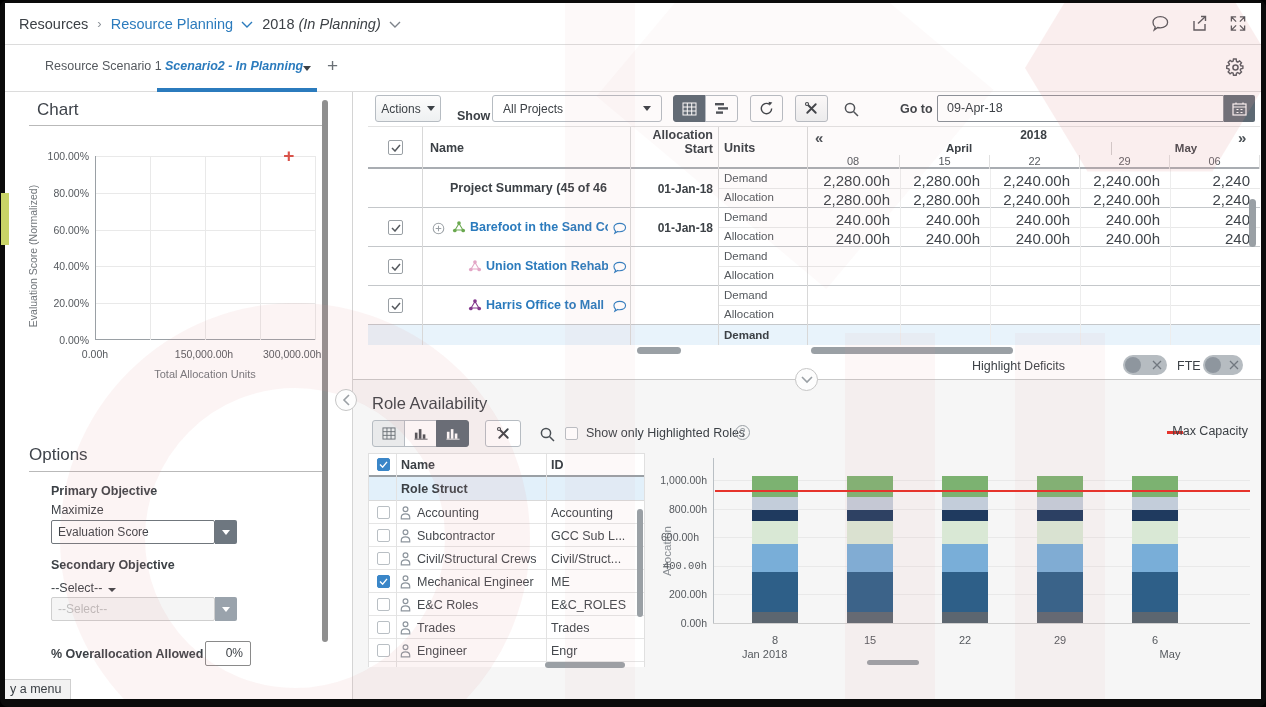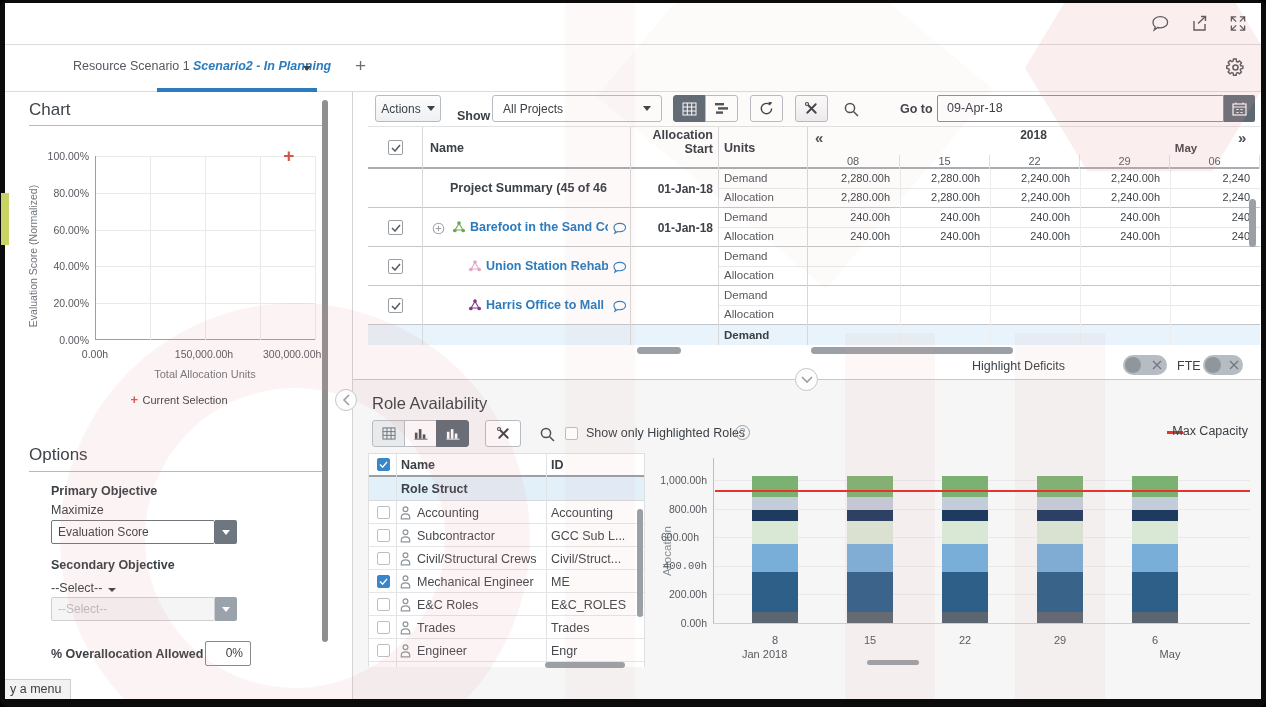--- a/index.html
+++ b/index.html
@@ -10,21 +10,21 @@
   .nosel{user-select:none;}
   
   .hdr{position:absolute;left:0;top:0;right:0;height:42px;background:#fff;border-bottom:1px solid #dcdcdc;display:flex;align-items:center;padding:0 14px;}
   .crumb{font-size:14.5px;color:#3c4146;display:flex;align-items:center;gap:9px;}
   .crumb .blue{color:#2b7bbd;}
   .crumb .sep{color:#8a9097;font-size:13px;}
   .hdr-icons{margin-left:auto;display:flex;align-items:center;gap:20px;}
   .chev{display:inline-block;margin-left:4px;}
   
   .tabbar{position:absolute;left:0;top:42px;right:0;height:47px;background:#fff;border-bottom:1px solid #dcdcdc;}
-  .tab{position:absolute;top:14px;font-size:12.5px;color:#55595e;margin-left:28px;}
+  .tab{position:absolute;top:14px;font-size:12.5px;color:#55595e;}
   .tab.active{color:#2b7bbd;font-weight:bold;}
   .tab-underline{position:absolute;height:4px;background:#2b7bbd;top:43px;}
   
   .lpanel{position:absolute;left:0;top:89px;width:348px;bottom:0;background:#fff;border-right:1px solid #d4d4d4;}
   .sec-title{font-size:17px;color:#3e434a;}
   .sec-rule{height:1px;background:#b9b9b9;}
   .tick{font-size:10.5px;color:#55595e;}
   .axlab{font-size:11px;color:#70757a;}
   .gline{position:absolute;background:#e9e9e9;}
   .blab{font-size:12.5px;color:#3c4146;font-weight:bold;}
@@ -37,21 +37,21 @@
   .tbtn{position:absolute;height:27px;border:1px solid #b6bcc2;border-radius:3px;background:linear-gradient(#fdfdfd,#eef0f1);display:flex;align-items:center;justify-content:center;font-size:12px;color:#3c4146;gap:6px;}
   .tbtn.white{background:#fff;}
   .tbtn.dark{background:#5d6973;border-color:#5d6973;}
   
   .grid{position:absolute;left:363px;top:123px;width:892px;height:219px;background:#fff;overflow:hidden;border-top:1px solid #e2e2e2;}
   .g-vline{position:absolute;background:#d8d8d8;width:1px;}
   .g-wline{position:absolute;background:#ededed;width:1px;}
   .g-row{position:absolute;left:0;width:892px;border-bottom:1px solid #c4c7ca;background:#fff;}
   .g-sub{position:absolute;left:350px;right:0;height:1px;background:#e8e8e8;}
   .g-units{position:absolute;left:356px;font-size:11.5px;color:#55595e;}
-  .g-val{position:absolute;font-size:11px;color:#3f444a;text-align:right;}
+  .g-val{position:absolute;font-size:15px;color:#3f444a;text-align:right;}
   .g-name{position:absolute;font-size:12.5px;white-space:nowrap;overflow:hidden;}
   .g-date{position:absolute;left:262px;width:83px;text-align:right;font-size:12px;color:#3c4146;font-weight:bold;}
   .cbx{position:absolute;width:15px;height:15px;border:1px solid #9aa0a5;border-radius:2px;background:#fff;display:flex;align-items:center;justify-content:center;}
   .hcell{font-size:12.5px;font-weight:bold;color:#3c4146;}
   .wk{position:absolute;top:0;height:14px;text-align:center;font-size:11px;color:#55595e;}
   .scrollthumb{position:absolute;background:#9aa0a5;border-radius:4px;}
   .toggle{position:absolute;height:20px;background:#b6bcc1;border-radius:10px;}
   .tknob{position:absolute;left:2px;top:2px;width:16px;height:16px;border-radius:50%;background:#8e969e;}
   
   .rolesec{position:absolute;left:348px;top:377px;right:0;bottom:0;background:#f6f6f6;}
@@ -68,20 +68,37 @@
   .tooltip{position:absolute;left:-5px;top:676px;background:#f2f2f2;border:1px solid #cfcfcf;font-size:12.5px;color:#3c4146;padding:2px 9px 3px 9px;z-index:40;}
 </style>
 </head>
 <body>
 
 <div class="frame">
   <div class="abs" style="left:1px;top:193px;width:8px;height:52px;background:#c9d467;z-index:60;"></div>
   <div class="app">
 
     <div class="hdr">
+      <div class="crumb">
+        <span>Resources</span>
+        <span class="sep">›</span>
+        <span class="blue">
+          <span>Resource Planning</span>
+          <svg class="chev" width="12" height="8" viewBox="0 0 12 8">
+              <polyline points="1,1 6,6 11,1" fill="none" stroke="#2b7bbd" stroke-width="1.4"></polyline>
+            </svg>
+        </span>
+        <span>
+          <span>2018</span>
+          <i>(In Planning)</i>
+          <svg class="chev" width="12" height="8" viewBox="0 0 12 8">
+              <polyline points="1,1 6,6 11,1" fill="none" stroke="#7d838a" stroke-width="1.4"></polyline>
+            </svg>
+        </span>
+      </div>
       <div class="hdr-icons">
         <svg width="19" height="17" viewBox="0 0 19 17">
             <path d="M2 7.2C2 3.9 5.2 1.6 9.3 1.6s7.3 2.3 7.3 5.6-3.2 5.6-7.3 5.6c-.9 0-1.8-.1-2.6-.3L3.2 15l1-2.9C2.8 10.9 2 9.2 2 7.2z" fill="none" stroke="#4a5055" stroke-width="1.3"></path>
           </svg>
         <svg width="19" height="17" viewBox="0 0 19 17">
             <path d="M4 6v9h11V9" fill="none" stroke="#4a5055" stroke-width="1.4"></path>
             <path d="M8 8.5L15.5 1.5" stroke="#4a5055" stroke-width="1.4"></path>
             <path d="M11 1.5h4.5V6" fill="none" stroke="#4a5055" stroke-width="1.4"></path>
           </svg>
         <svg width="18" height="17" viewBox="0 0 18 18">
@@ -98,21 +115,21 @@
       <span class="abs" style="left:298px;top:12px"><span class="caret-dk" style="display:inline-block"></span></span>
       <div class="tab-underline" style="left:152px;width:160px"></div>
       <span class="tab" style="left:322px;top:10px;font-size:19px;color:#6a7076">+</span>
       <svg class="abs" style="right:16px;top:13px" width="19" height="19" viewBox="0 0 20 20">
         <path fill="#4d5359" d="M10 6.5A3.5 3.5 0 1 0 10 13.5 3.5 3.5 0 0 0 10 6.5zm0 5.4a1.9 1.9 0 1 1 0-3.8 1.9 1.9 0 0 1 0 3.8z"></path>
         <path fill="#4d5359" d="M17.8 11.4v-2.8l-2.2-.4c-.1-.5-.3-.9-.6-1.3l1.3-1.9-2-2-1.9 1.3c-.4-.2-.8-.4-1.3-.6L10.7 1H7.9l-.4 2.3c-.5.1-.9.3-1.3.6L4.3 2.6l-2 2 1.3 1.9c-.2.4-.4.8-.6 1.3l-2.2.4v2.8l2.2.4c.1.5.3.9.6 1.3l-1.3 1.9 2 2 1.9-1.3c.4.2.8.4 1.3.6l.4 2.2h2.8l.4-2.2c.5-.1.9-.3 1.3-.6l1.9 1.3 2-2-1.3-1.9c.2-.4.4-.8.6-1.3l2-.4z" fill-opacity=".0" stroke="#4d5359" stroke-width="1.5"></path>
       </svg>
     </div>
 
     <div class="lpanel">
-      <div class="abs sec-title" style="left:24px;top:8px">Chart</div>
+      <div class="abs sec-title" style="left:32px;top:8px">Chart</div>
       <div class="abs sec-rule" style="left:24px;right:30px;top:33px"></div>
 
       <div class="abs" style="left:0;top:40px;width:330px;height:280px">
         <div class="abs axlab" style="left:-62px;top:118px;width:180px;transform:rotate(-90deg);text-align:center;font-size:10.5px">Evaluation Score (Normalized)</div>
         <div class="abs" id="scatter-yticks" style="left:0;top:0;width:84px;height:240px">
             <div class="abs tick" style="left: 0px; top: 18px; width: 84px; text-align: right;">100.00%</div>
             <div class="abs tick" style="left: 0px; top: 54.8px; width: 84px; text-align: right;">80.00%</div>
             <div class="abs tick" style="left: 0px; top: 91.6px; width: 84px; text-align: right;">60.00%</div>
             <div class="abs tick" style="left: 0px; top: 128.4px; width: 84px; text-align: right;">40.00%</div>
             <div class="abs tick" style="left: 0px; top: 165.2px; width: 84px; text-align: right;">20.00%</div>
@@ -130,24 +147,20 @@
             <div class="gline" style="left: 164px; top: 0px; width: 1px; height: 184px;"></div>
             <div class="gline" style="left: 219px; top: 0px; width: 1px; height: 184px;"></div>
             <div class="abs" id="scatter-point" style="color: rgb(217, 83, 74); font-weight: bold; font-size: 19px; line-height: 14px; left: 187.333px; top: -7px;">+</div>
           </div>
         <div class="abs" id="scatter-xticks" style="left:0;top:216px;width:348px;height:14px;overflow:hidden">
             <div class="abs tick" style="left: 50px; width: 80px; text-align: center; white-space: nowrap;">0.00h</div>
             <div class="abs tick" style="left: 149px; width: 100px; text-align: center; white-space: nowrap;">150,000.00h</div>
             <div class="abs tick" style="left: 258px; width: 90px; text-align: left; white-space: nowrap;">300,000.00h</div>
           </div>
         <div class="abs axlab" style="left:90px;top:236px;width:220px;text-align:center">Total Allocation Units</div>
-        <div class="abs" style="left:0;top:258px;width:348px;text-align:center">
-          <span style="color:#d9534a;font-weight:bold;font-size:13px">+</span>
-          <span style="font-size:11px;color:#3c4146">Current Selection</span>
-        </div>
       </div>
 
       <div class="abs scrollthumb" style="left:317px;top:8px;width:6px;height:542px;background:#8f8f8f"></div>
 
       <div class="abs sec-title" style="left:24px;top:353px">Options</div>
       <div class="abs sec-rule" style="left:24px;right:30px;top:379px"></div>
 
       <div class="abs blab" style="left:46px;top:392px">Primary Objective</div>
       <div class="abs rlab" style="left:46px;top:411px">Maximize</div>
       <div class="selbox" style="left:46px;top:428px;width:164px">Evaluation Score</div>
@@ -238,20 +251,21 @@
         <div class="abs hcell" style="left:62px;top:14px">Name</div>
         <div class="abs hcell" style="left:262px;top:1px;width:83px;text-align:right;line-height:14px">
           <div>Allocation</div>
             <div>Start</div>
         </div>
         <div class="abs hcell" style="left:356px;top:14px">Units</div>
 
         <div class="abs nosel" style="left:447px;top:2px;font-size:15px;color:#4a5055;font-weight:bold">«</div>
         <div class="abs nosel" style="left:870px;top:2px;font-size:15px;color:#4a5055;font-weight:bold">»</div>
         <div class="abs" style="left:439px;top:1px;width:453px;text-align:center;font-size:12px;font-weight:bold;color:#3c4146">2018</div>
+        <div class="abs" style="left:439px;top:15px;width:305px;text-align:center;font-size:11.5px;font-weight:bold;color:#3c4146;border-right:1px solid #d0d0d0;height:13px">April</div>
         <div class="abs" style="left:744px;top:15px;width:148px;text-align:center;font-size:11.5px;font-weight:bold;color:#3c4146">May</div>
         <div id="week-row" class="abs" style="left:0;top:28px;width:892px;height:14px">
             <div class="wk" style="left: 439px; width: 93px; border-right: 1px solid rgb(224, 224, 224);">08</div>
             <div class="wk" style="left: 532px; width: 90px; border-right: 1px solid rgb(224, 224, 224);">15</div>
             <div class="wk" style="left: 622px; width: 90px; border-right: 1px solid rgb(224, 224, 224);">22</div>
             <div class="wk" style="left: 712px; width: 90px; border-right: 1px solid rgb(224, 224, 224);">29</div>
             <div class="wk" style="left: 802px; width: 90px; border-right: 1px solid rgb(224, 224, 224);">06</div>
           </div>
         <div class="g-vline" style="left:54px;top:0;height:42px"></div>
         <div class="g-vline" style="left:262px;top:0;height:42px"></div>

